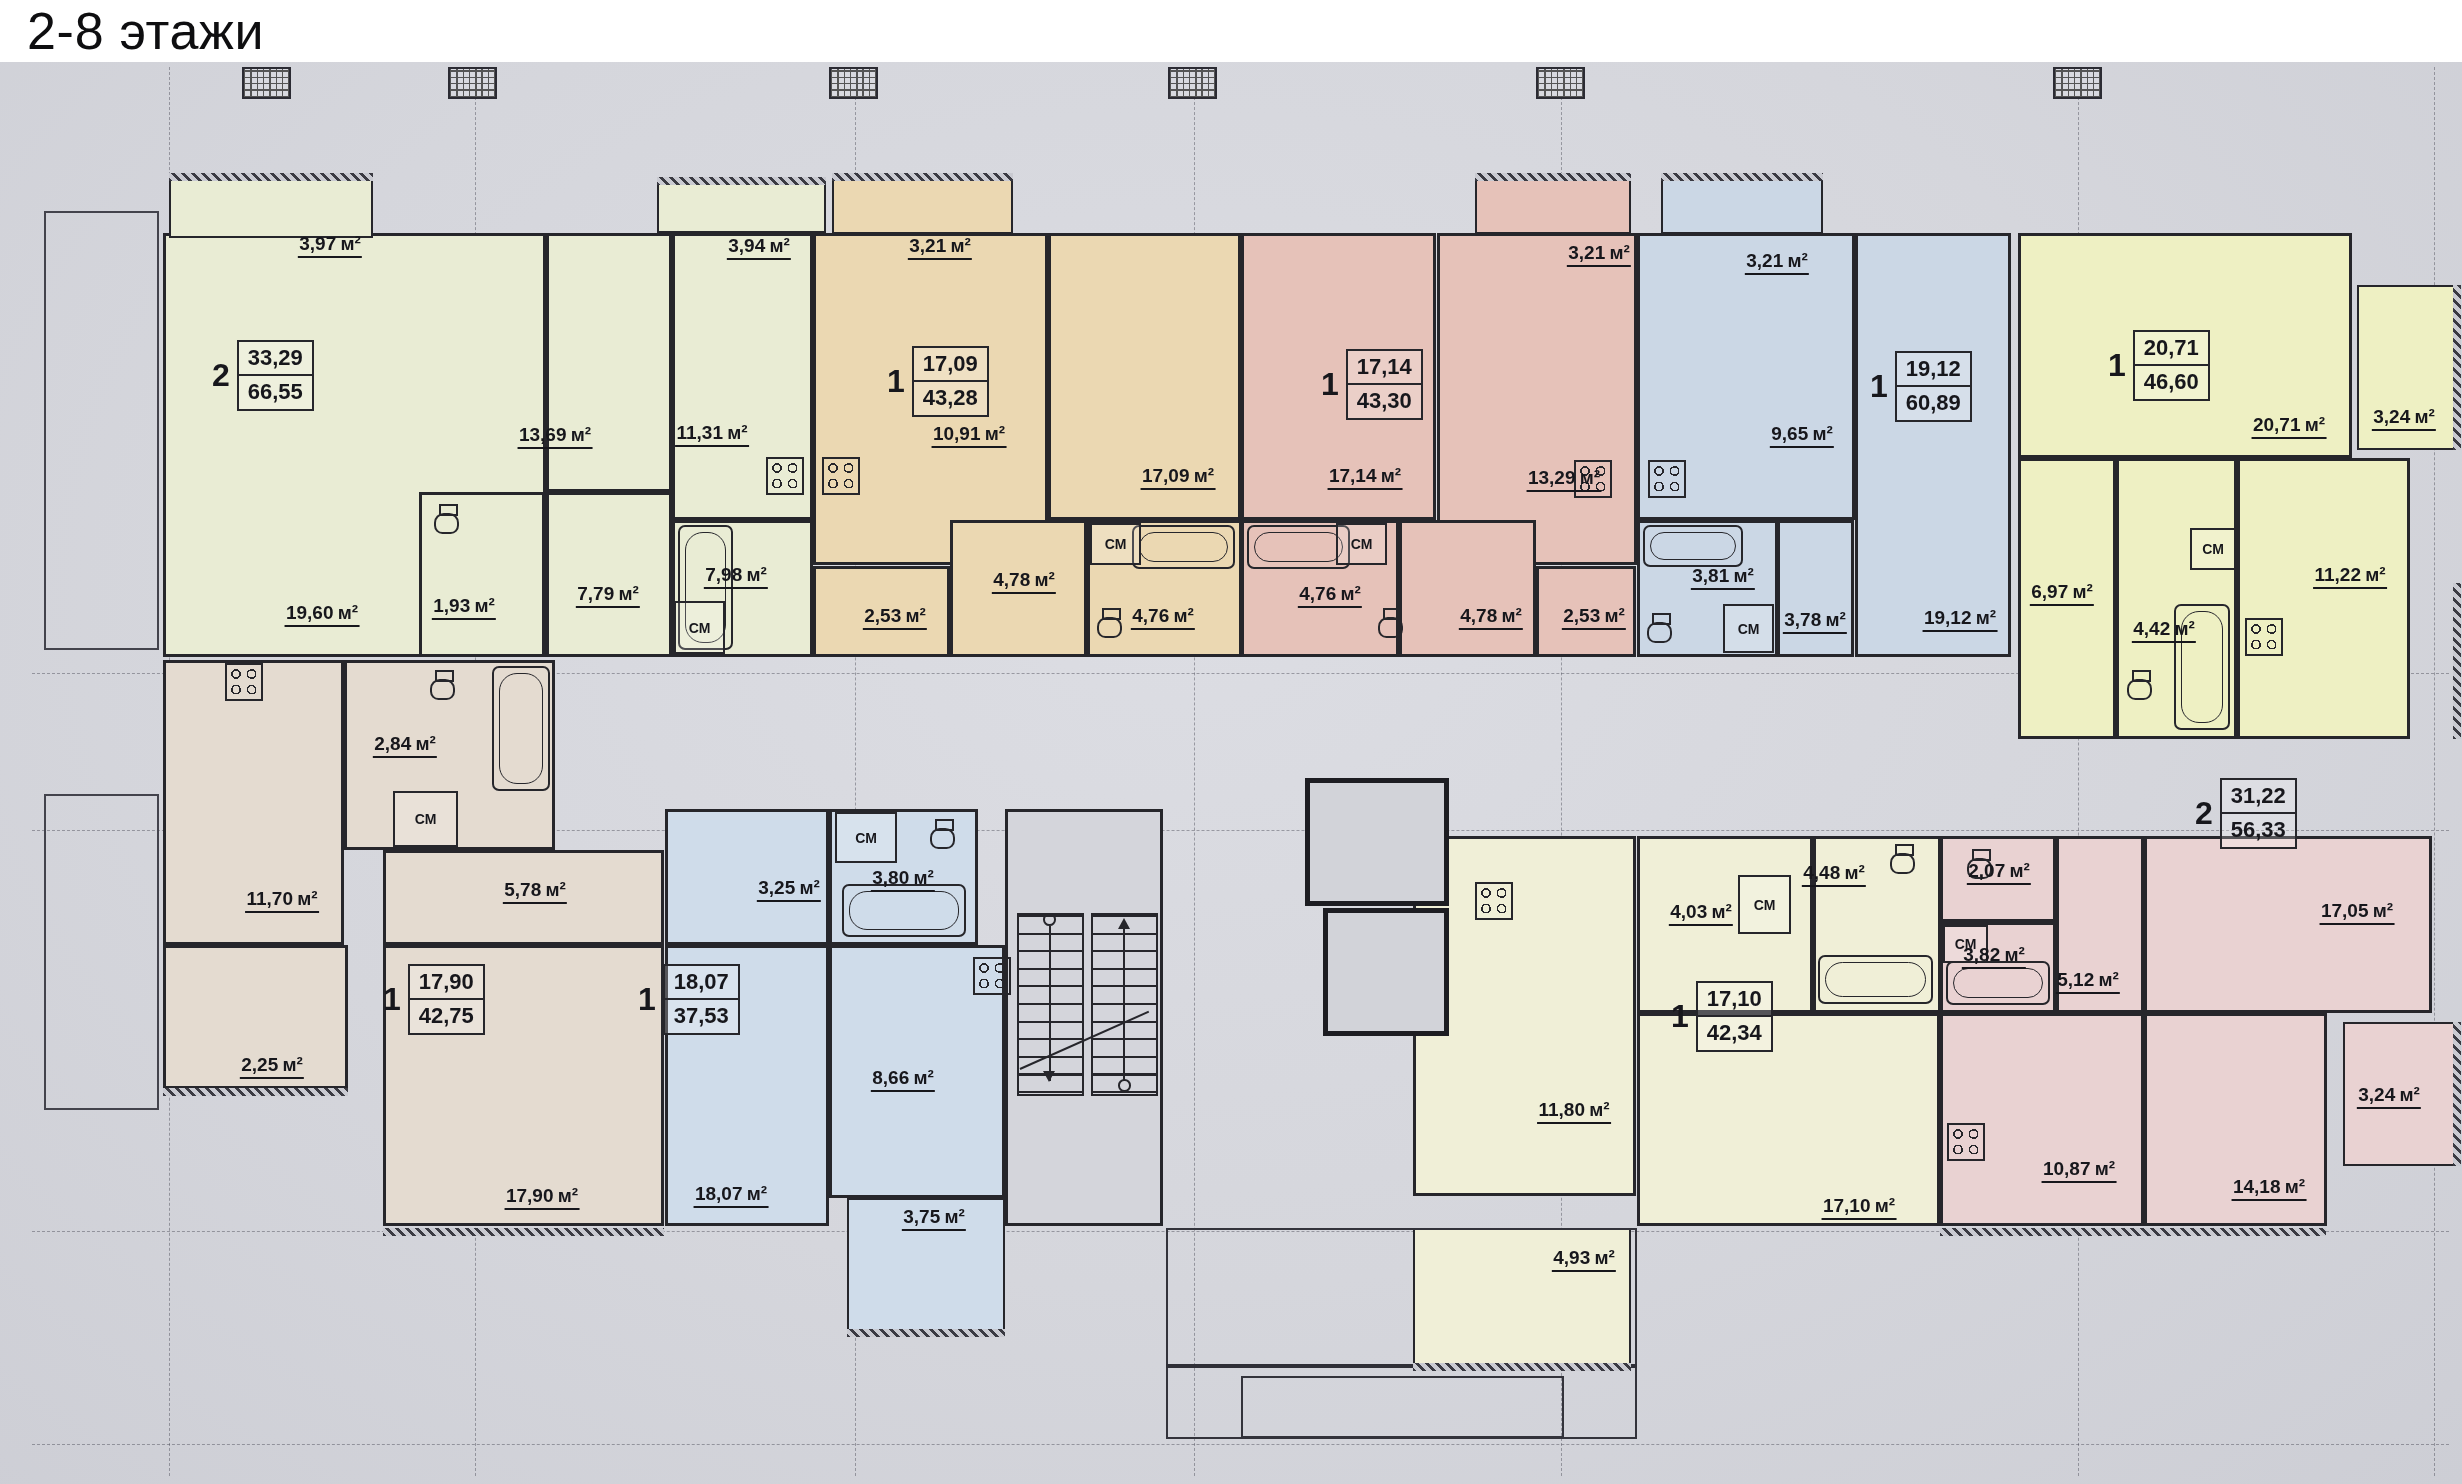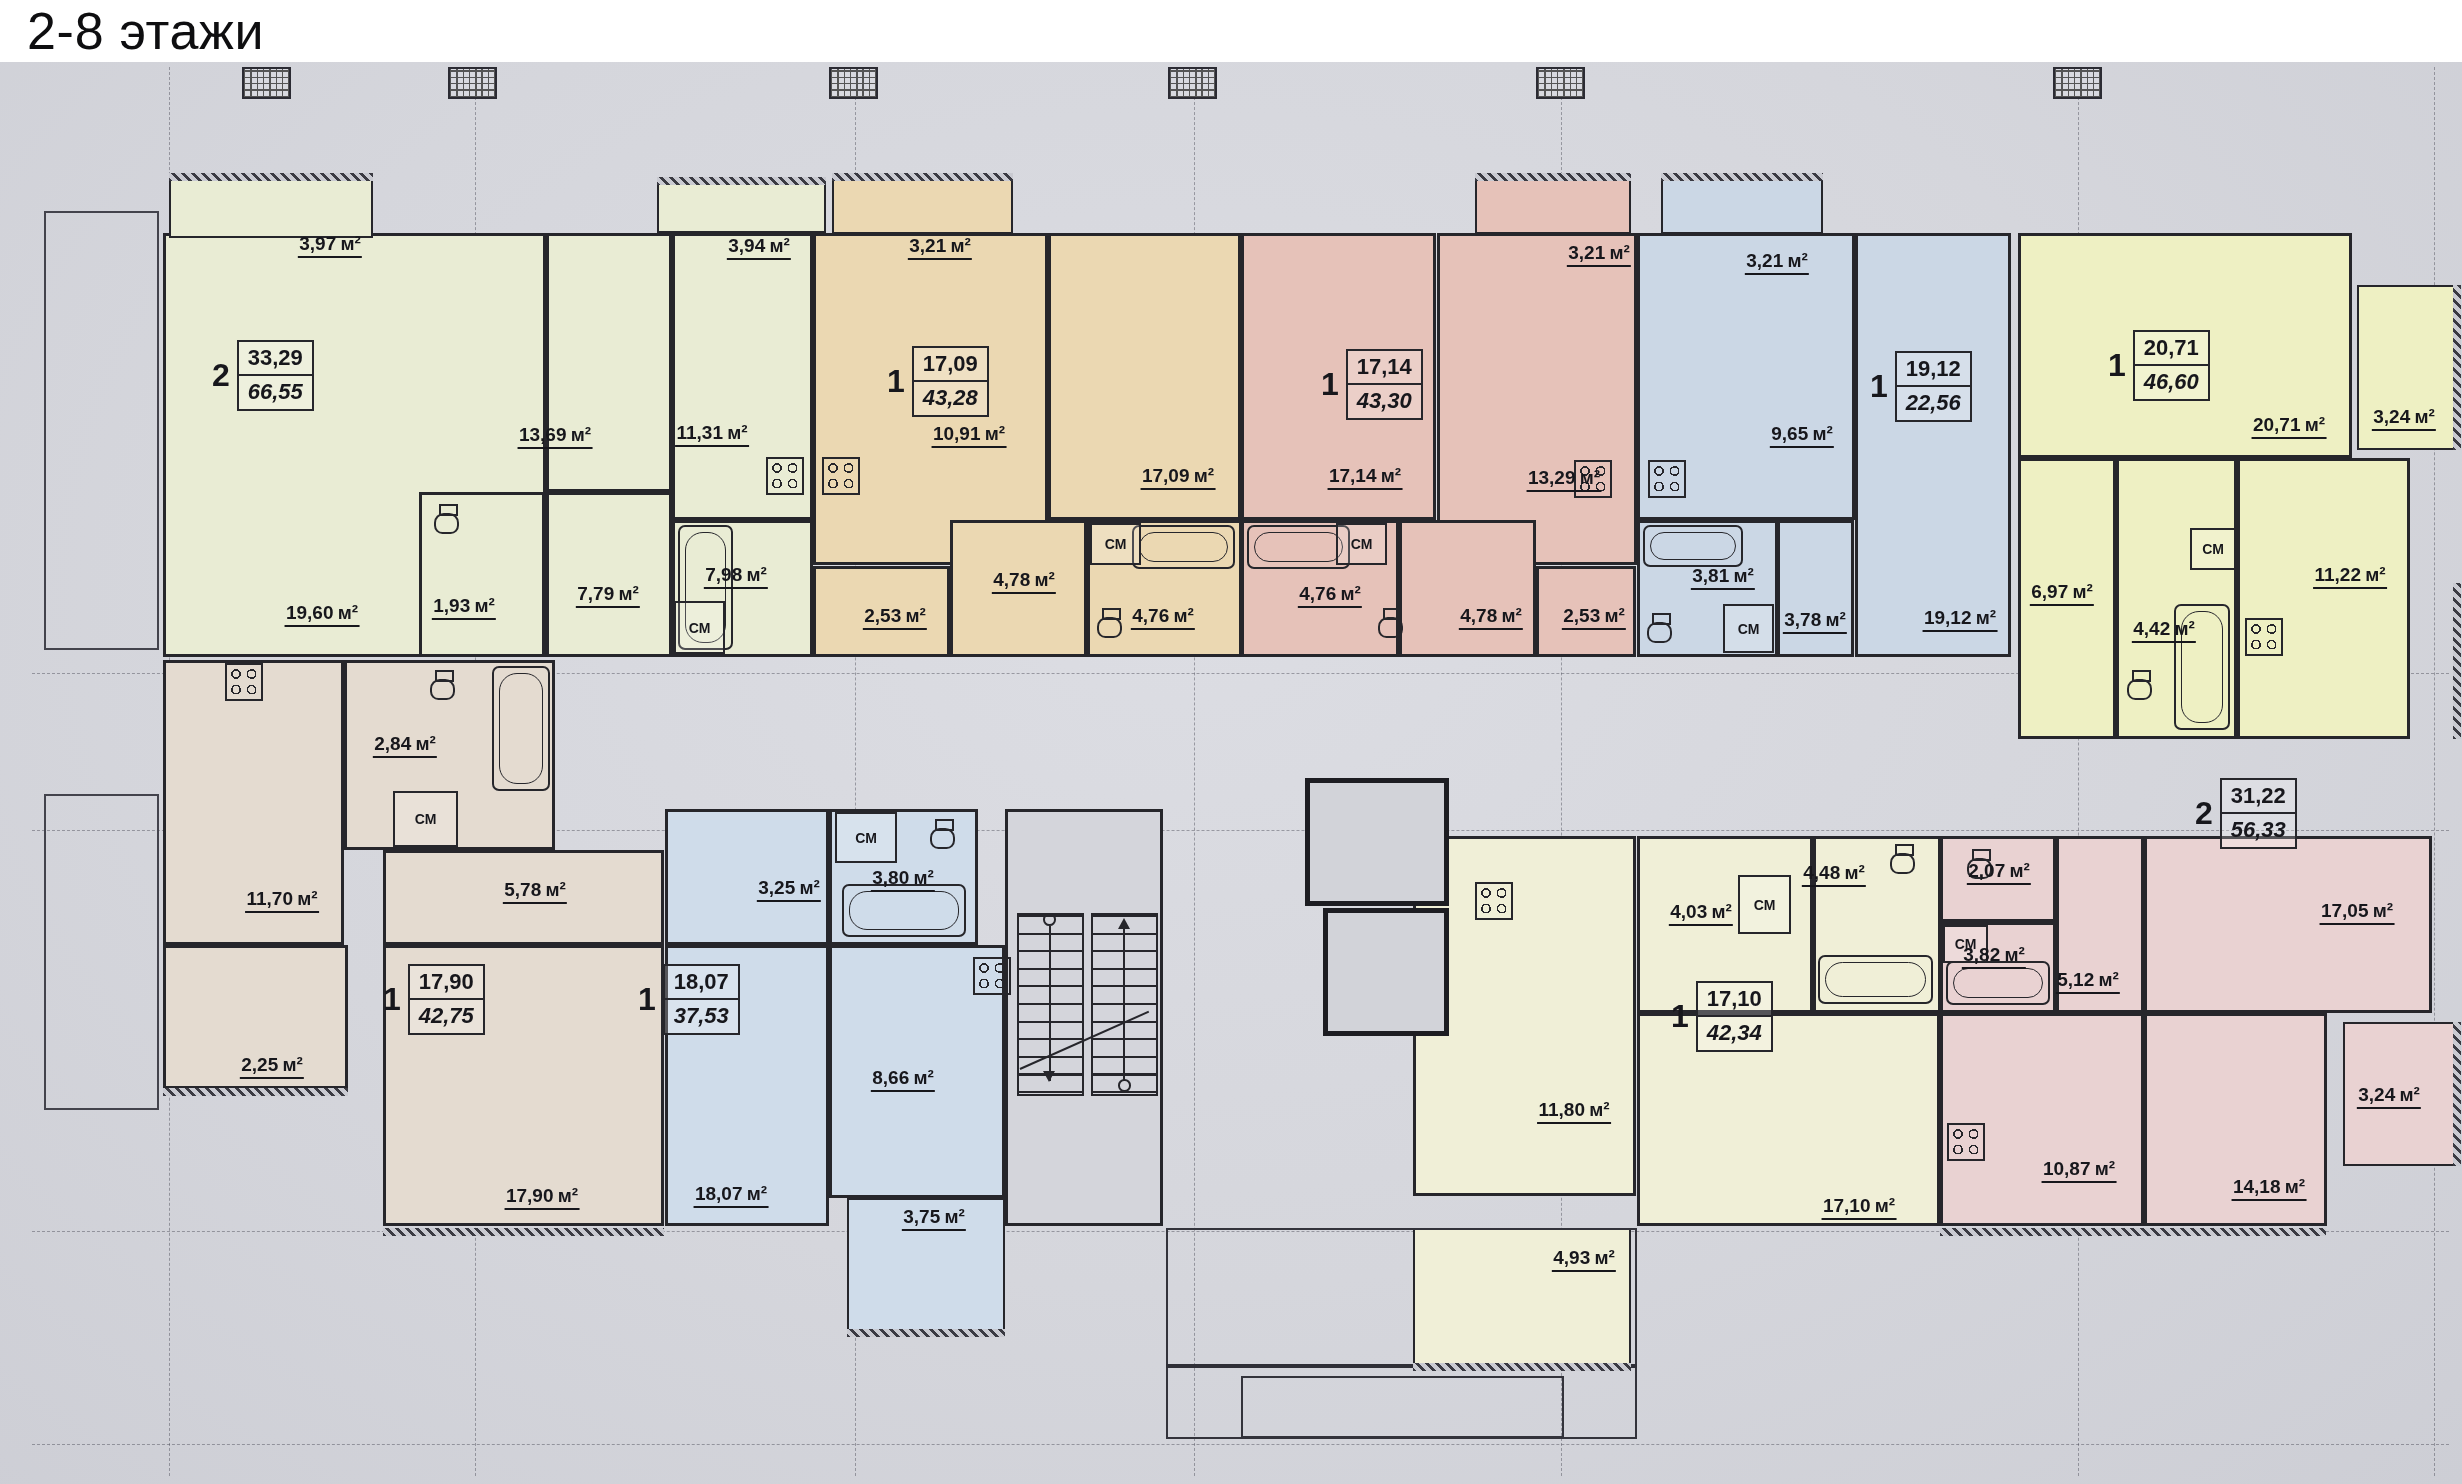--- a/index.html
+++ b/index.html
@@ -14,21 +14,21 @@
   .balc{position:absolute;border:2.1px solid #26262b;box-sizing:border-box;z-index:2;}
   .alabel{position:absolute;transform:translate(-50%,-50%);white-space:nowrap;z-index:6;
           font-size:19px;font-weight:700;color:#17171c;}
   .alabel .u{border-bottom:2.1px solid #17171c;padding:0 1.4px 2.1px 1.4px;}
   .alabel .un{margin-left:4.2px;}
   .infobox{position:absolute;display:flex;align-items:center;gap:7px;z-index:6;color:#17171c;}
   .infobox .digit{font-size:32px;font-weight:700;}
   .infobox .vals{border:2.8px solid #26262b;background:rgba(255,255,255,.22);text-align:center;
                  font-size:22px;font-weight:700;min-width:73px;}
   .infobox .vals .top{padding:2.8px 8.4px 3.5px;border-bottom:2.1px solid #26262b;}
-  .infobox .vals .bot{padding:2.8px 8.4px 3.5px;font-style:italic;}
+  .infobox .vals .bot{padding:2.8px 8.4px 3.5px;}
   .closet{position:absolute;border:2.1px solid #26262b;box-sizing:border-box;display:flex;align-items:center;justify-content:center;
           font-size:14px;font-weight:700;color:#17171c;background:rgba(255,255,255,.18);z-index:5;}
   .hatch{position:absolute;background:repeating-linear-gradient(45deg,#3a3a42 0 2.8px,#c9cad1 2.8px 7px);z-index:4;}
   .vent{position:absolute;width:49px;height:32px;border:2.1px solid #2b2b33;box-sizing:border-box;z-index:3;
         background:repeating-linear-gradient(0deg,#555 0 1.4px,transparent 1.4px 6.3px),repeating-linear-gradient(90deg,#555 0 1.4px,transparent 1.4px 6.3px),#d8d9df;}
   .shaft{position:absolute;border:5.6px solid #1d1d22;box-sizing:border-box;background:#d2d3d9;z-index:3;}
   .stairbox{position:absolute;border:3.5px solid #26262b;box-sizing:border-box;background:#d4d5db;z-index:2;}
   .flight{position:absolute;border:2.1px solid #26262b;box-sizing:border-box;z-index:3;
           background:repeating-linear-gradient(to bottom,#26262b 0 2.1px,transparent 2.1px 17.6px);}
   .sline{position:absolute;width:2.1px;background:#26262b;z-index:4;}
@@ -244,21 +244,21 @@
     <div class="digit">1</div>
     <div class="vals">
         <div class="top"><span>17,14</span></div>
         <div class="bot"><span>43,30</span></div>
       </div>
   </div>
   <div class="infobox" style="left:1870px;top:351px">
     <div class="digit">1</div>
     <div class="vals">
         <div class="top"><span>19,12</span></div>
-        <div class="bot"><span>22,56</span></div>
+        <div class="bot"><span>60,89</span></div>
       </div>
   </div>
   <div class="infobox" style="left:2108px;top:330px">
     <div class="digit">1</div>
     <div class="vals">
         <div class="top"><span>20,71</span></div>
         <div class="bot"><span>46,60</span></div>
       </div>
   </div>
   <div class="infobox" style="left:2195px;top:778px">

